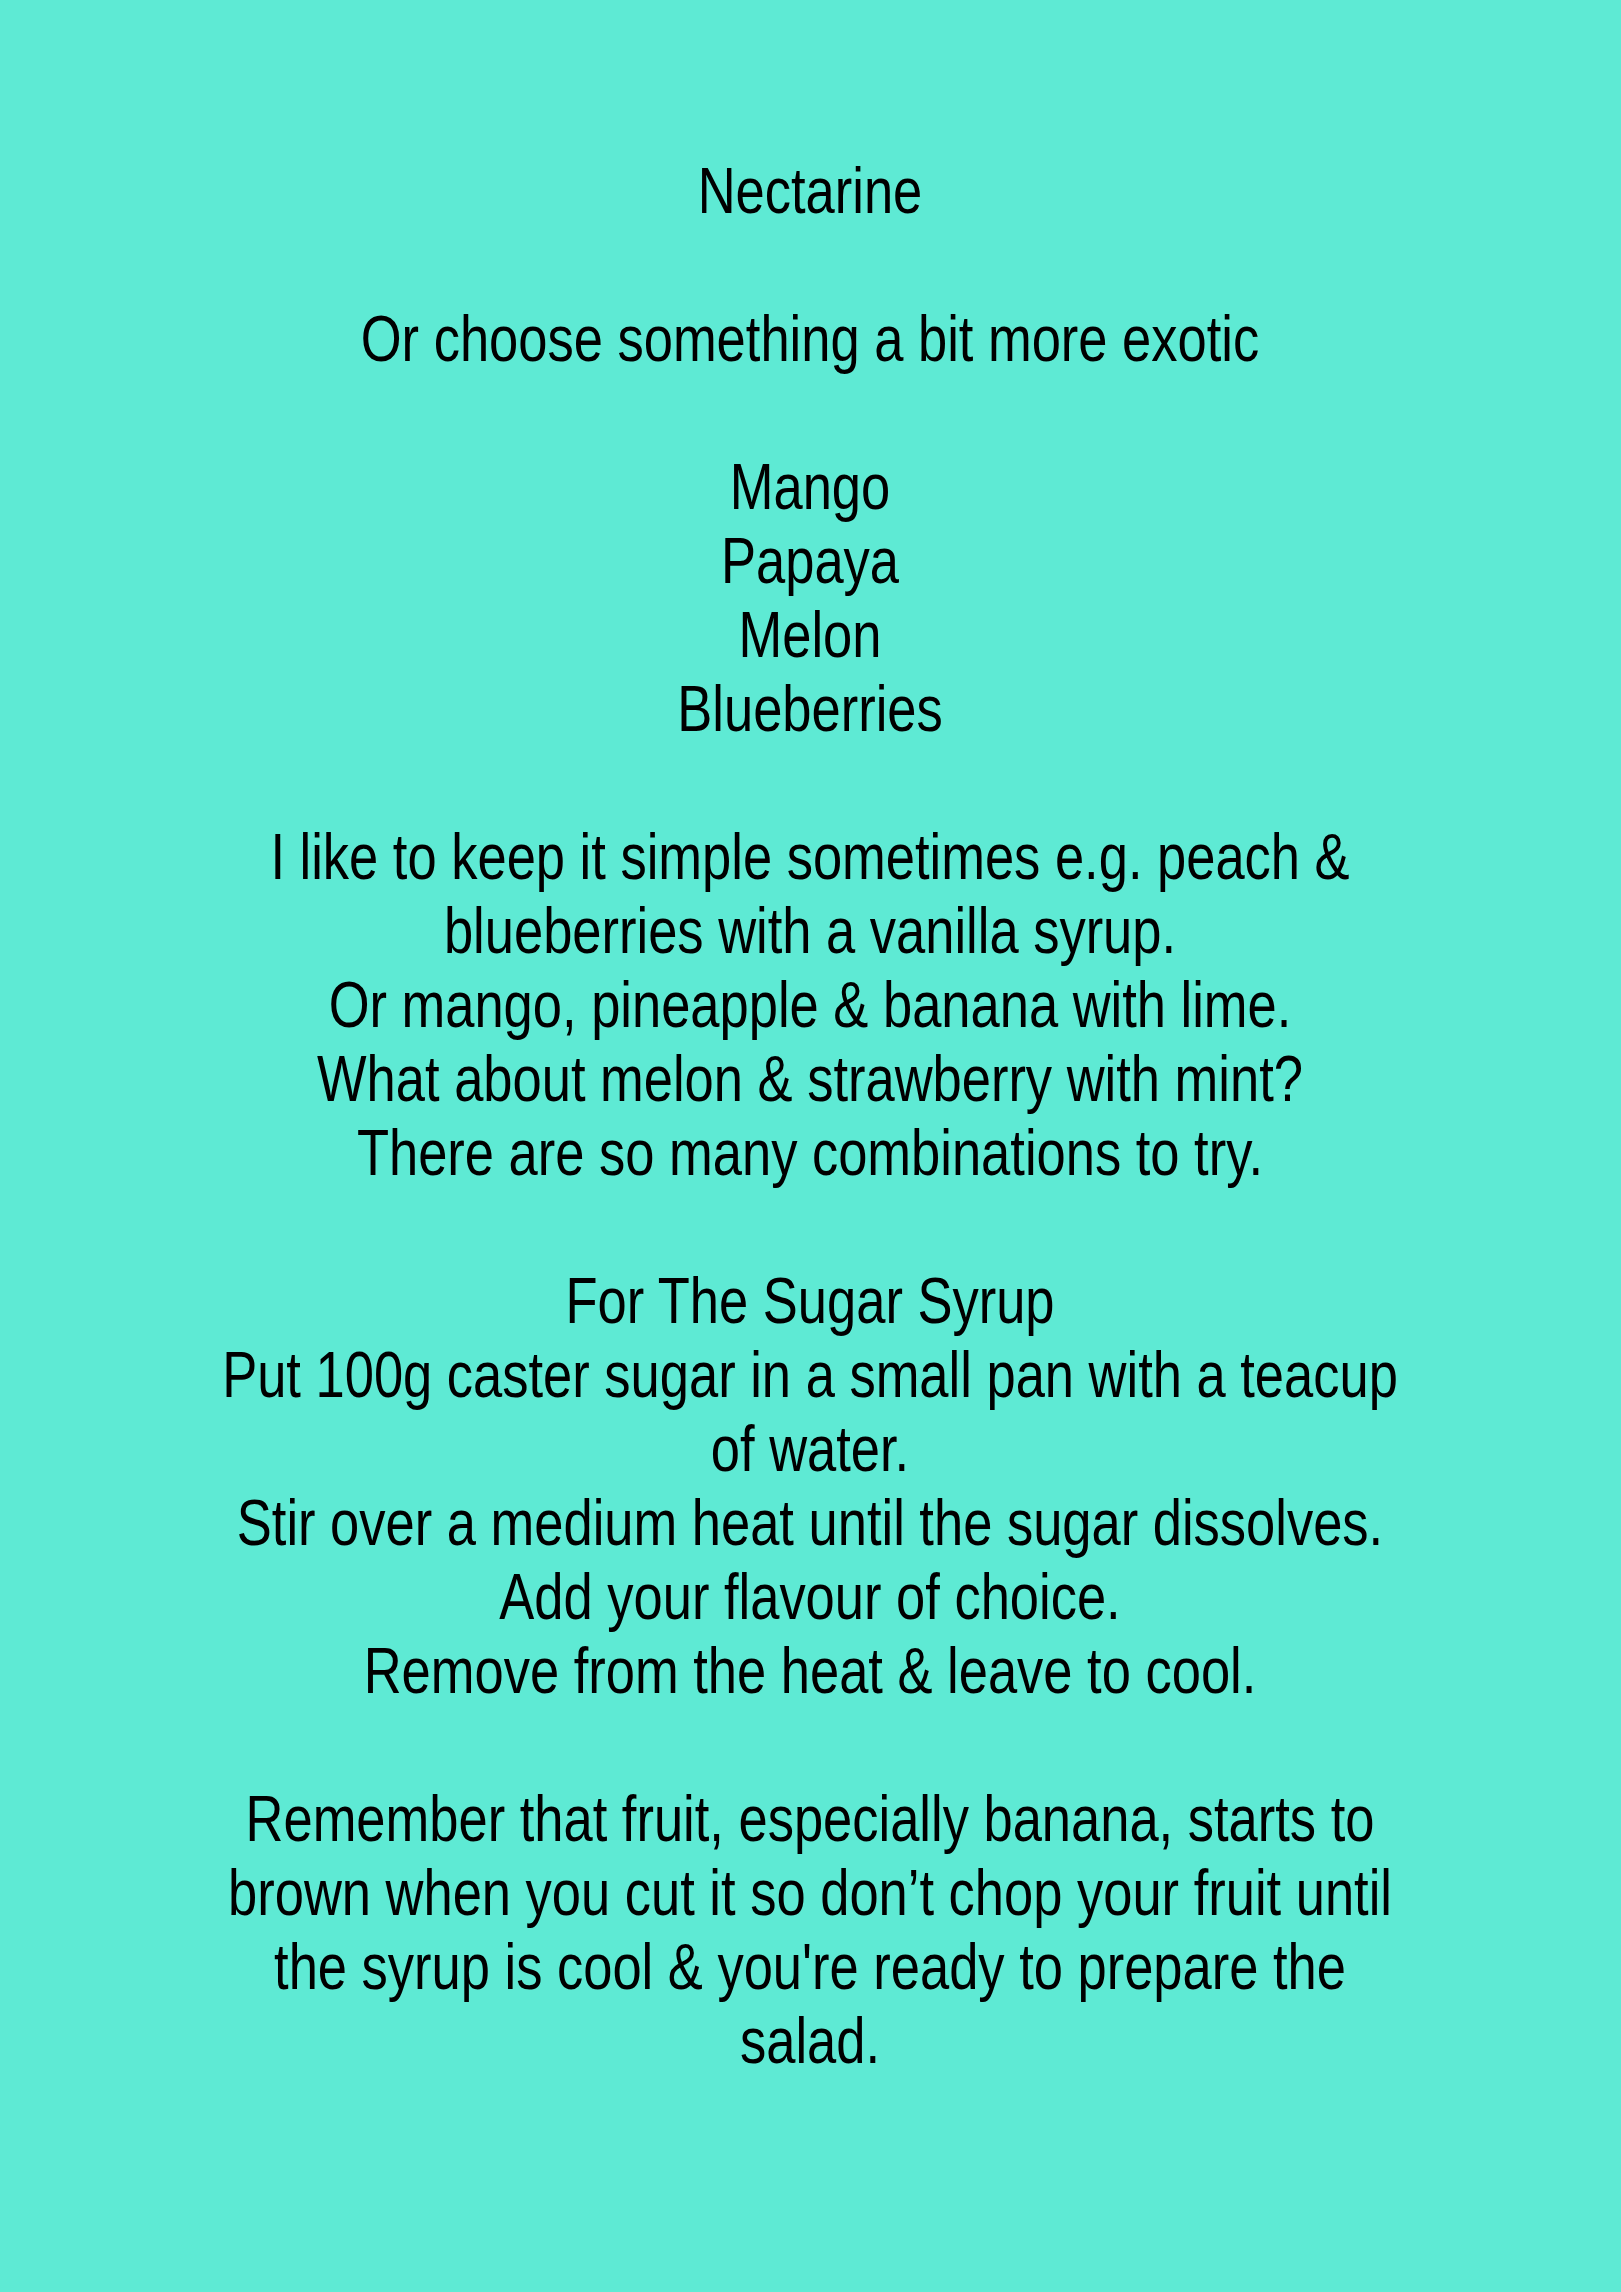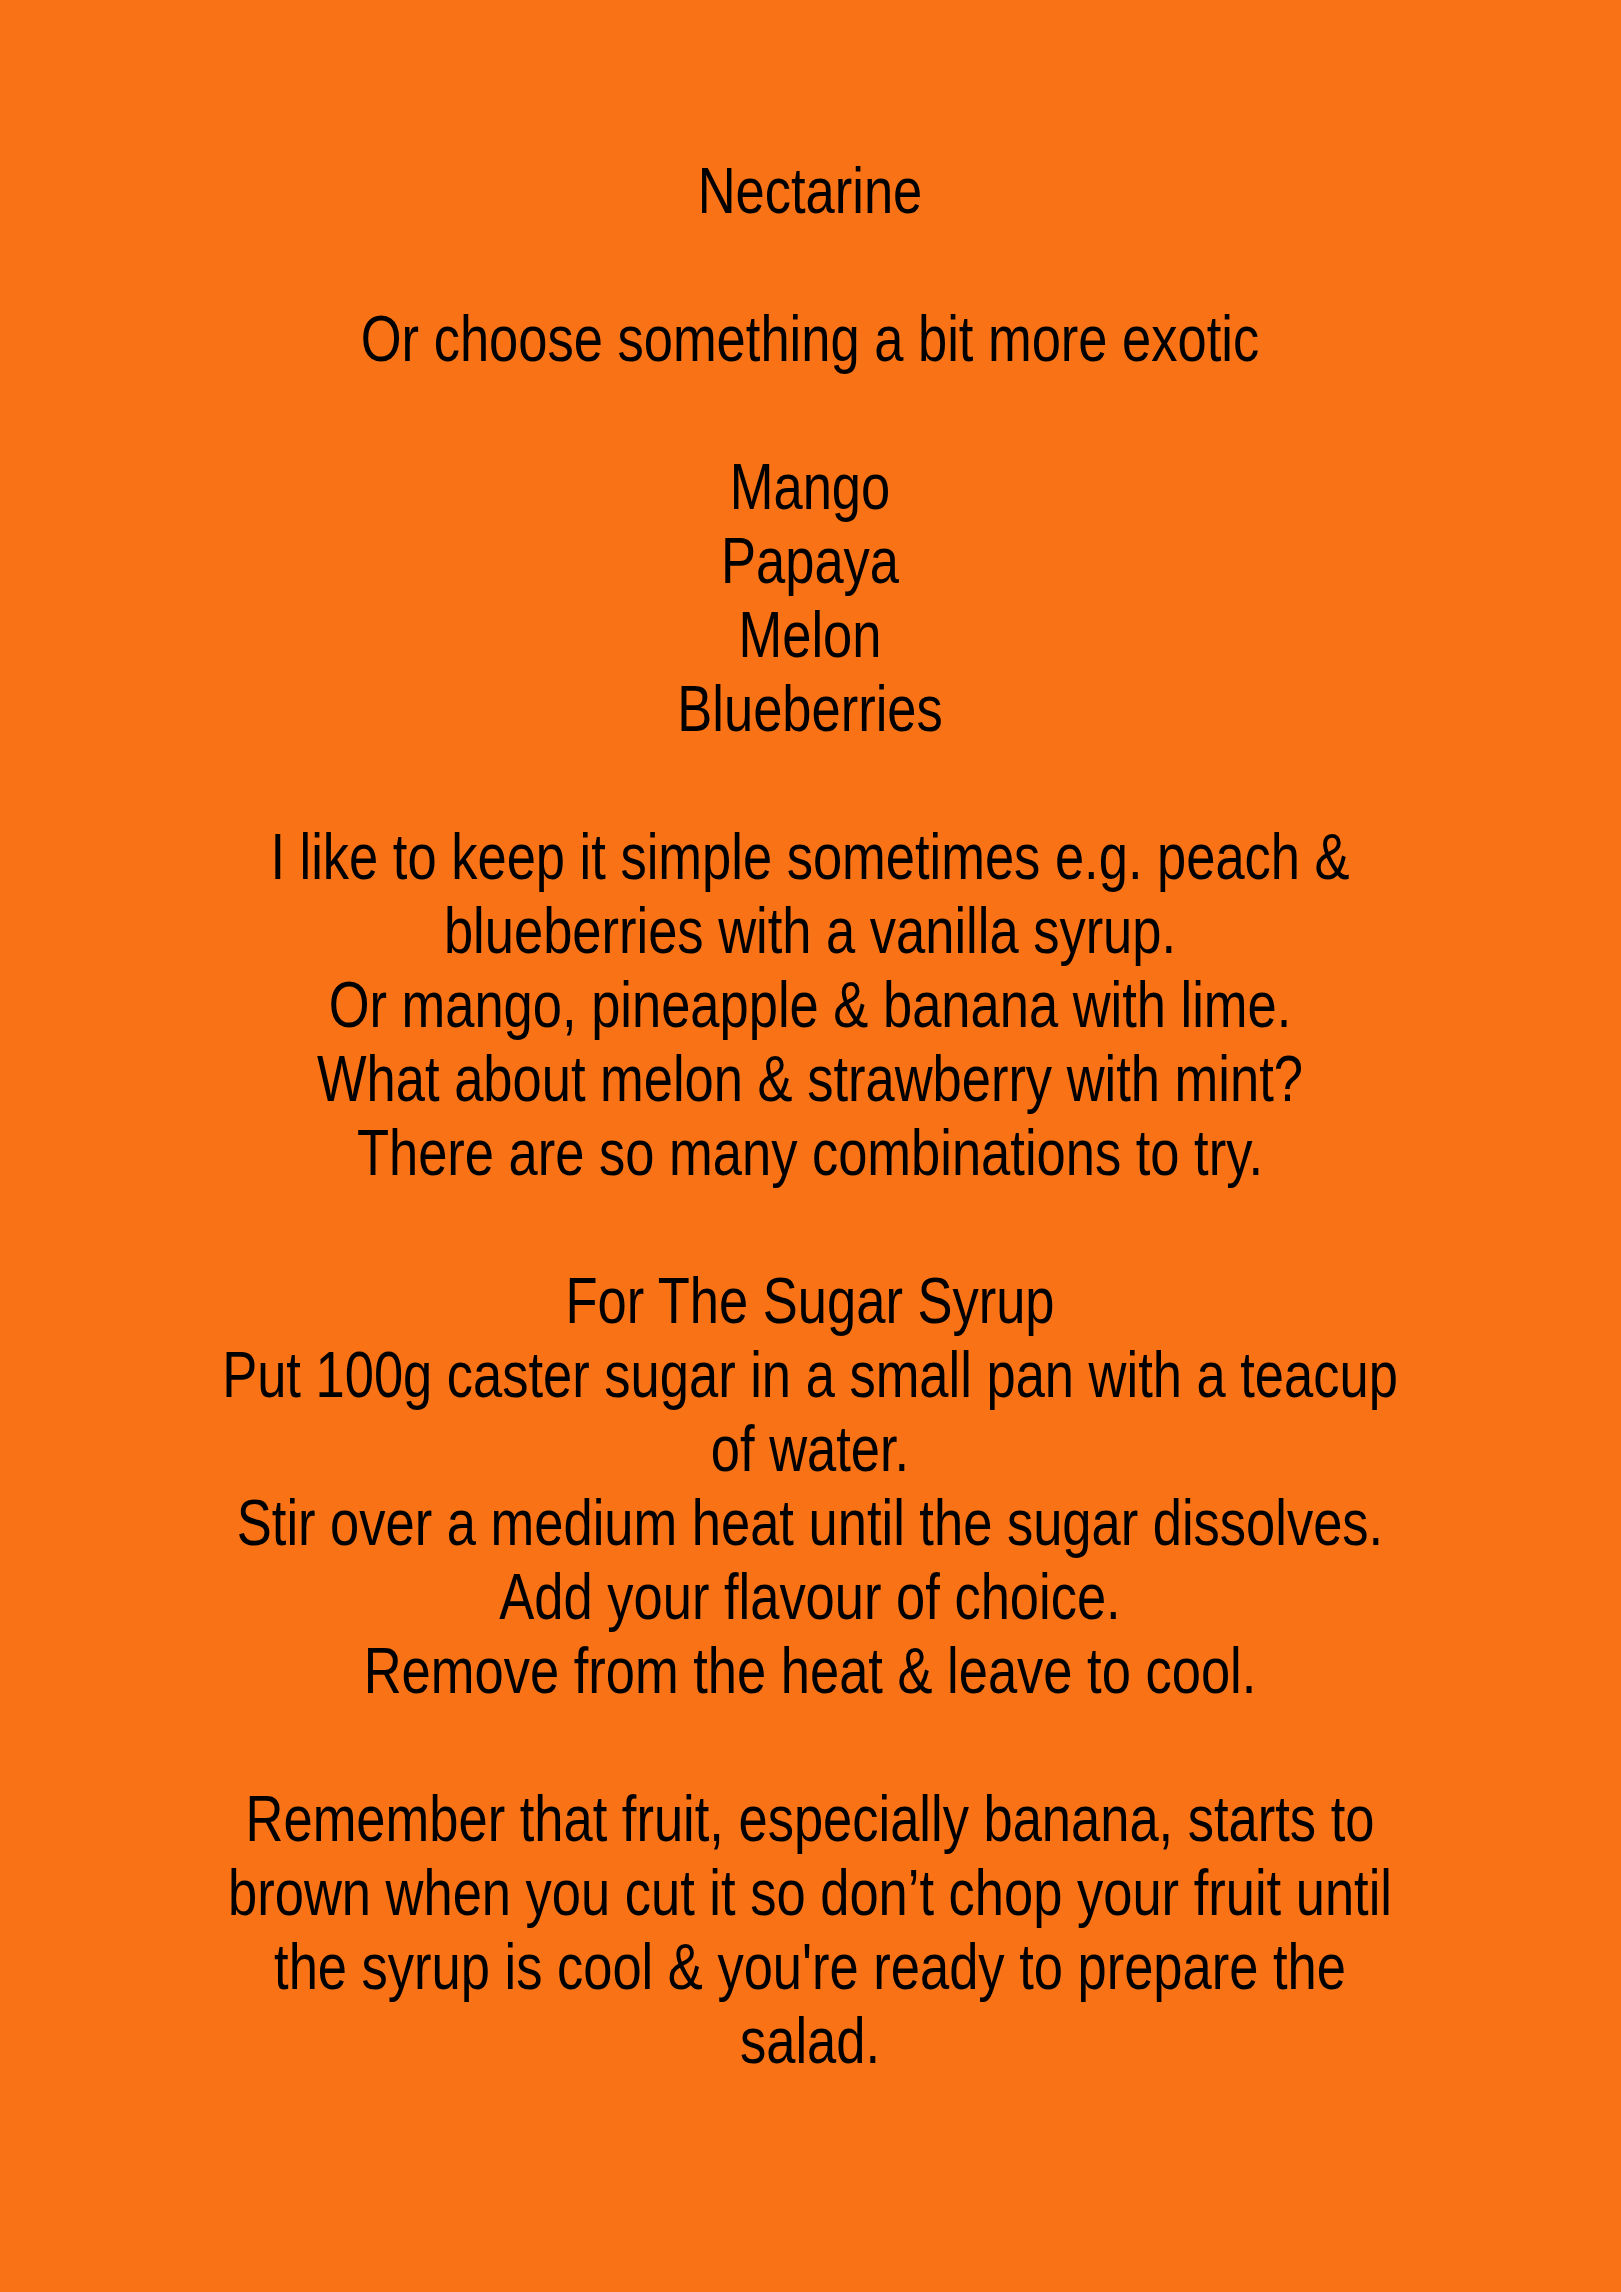--- a/index.html
+++ b/index.html
@@ -38,21 +38,21 @@
   .block + .block { margin-top: 74px; }   
 
   .line {
     white-space: nowrap;
     min-height: 74px;
   }
 </style>
 </head>
 <body>
 
-<div class="page" style="background: #f97316;">
+<div class="page" style="background: #5eead4;">
   <div class="text-block" style="color: rgb(0, 0, 0);">
       <div class="block">
         <div class="line">Nectarine</div>
       </div>
       <div class="block">
         <div class="line">Or choose something a bit more exotic</div>
       </div>
       <div class="block">
         <div class="line">Mango</div>
         <div class="line">Papaya</div>

